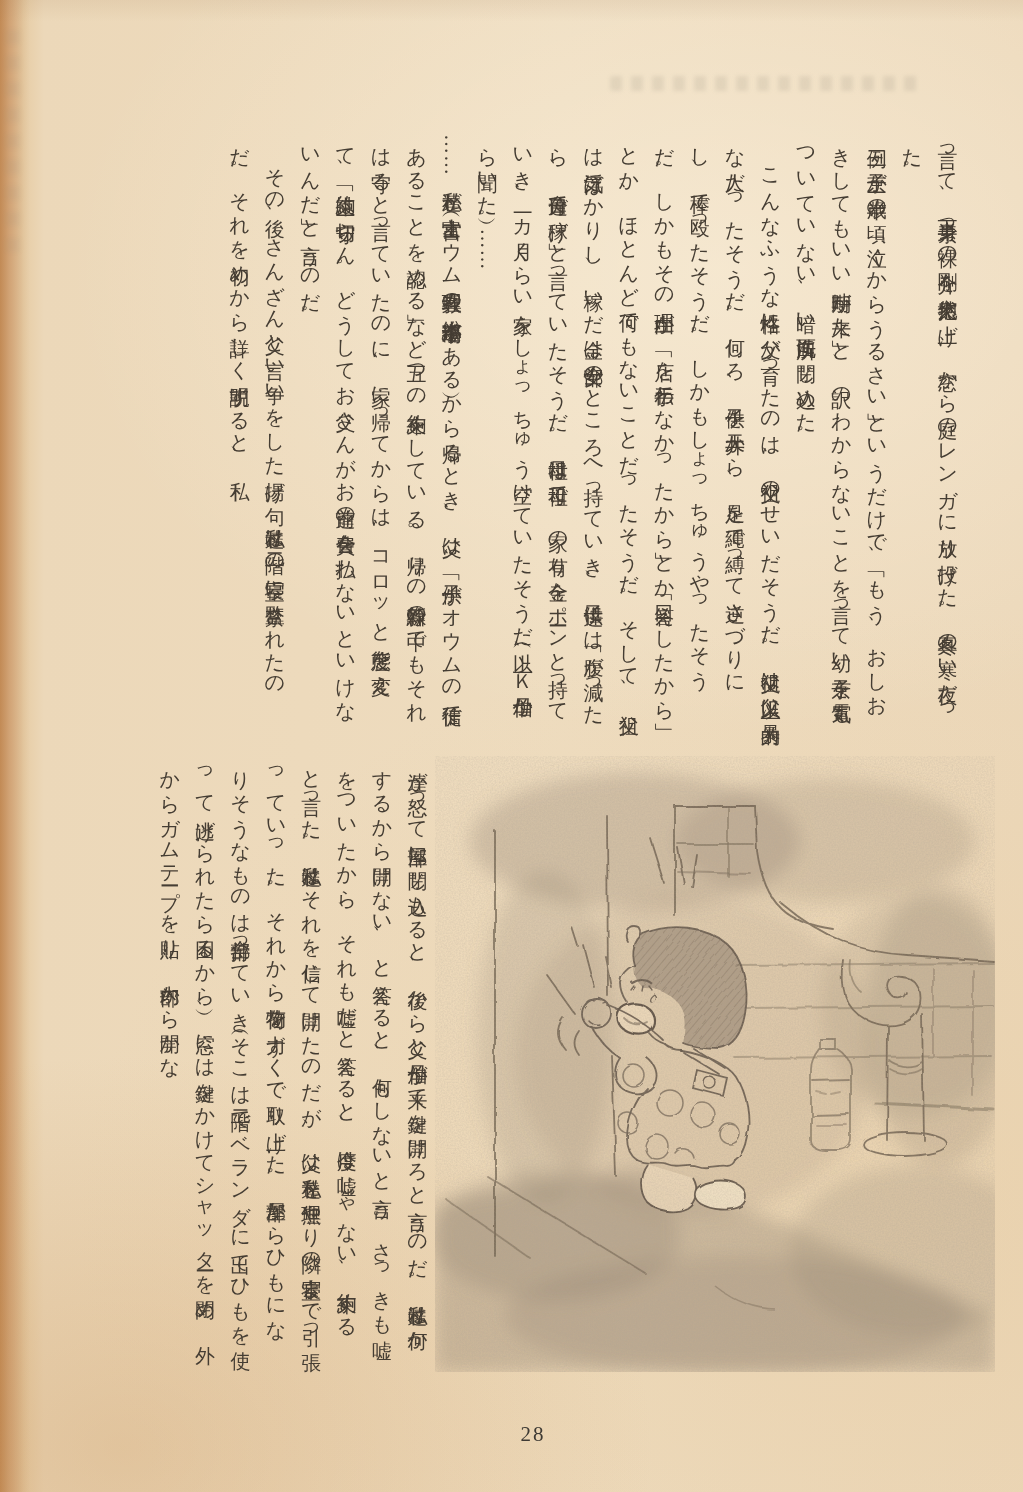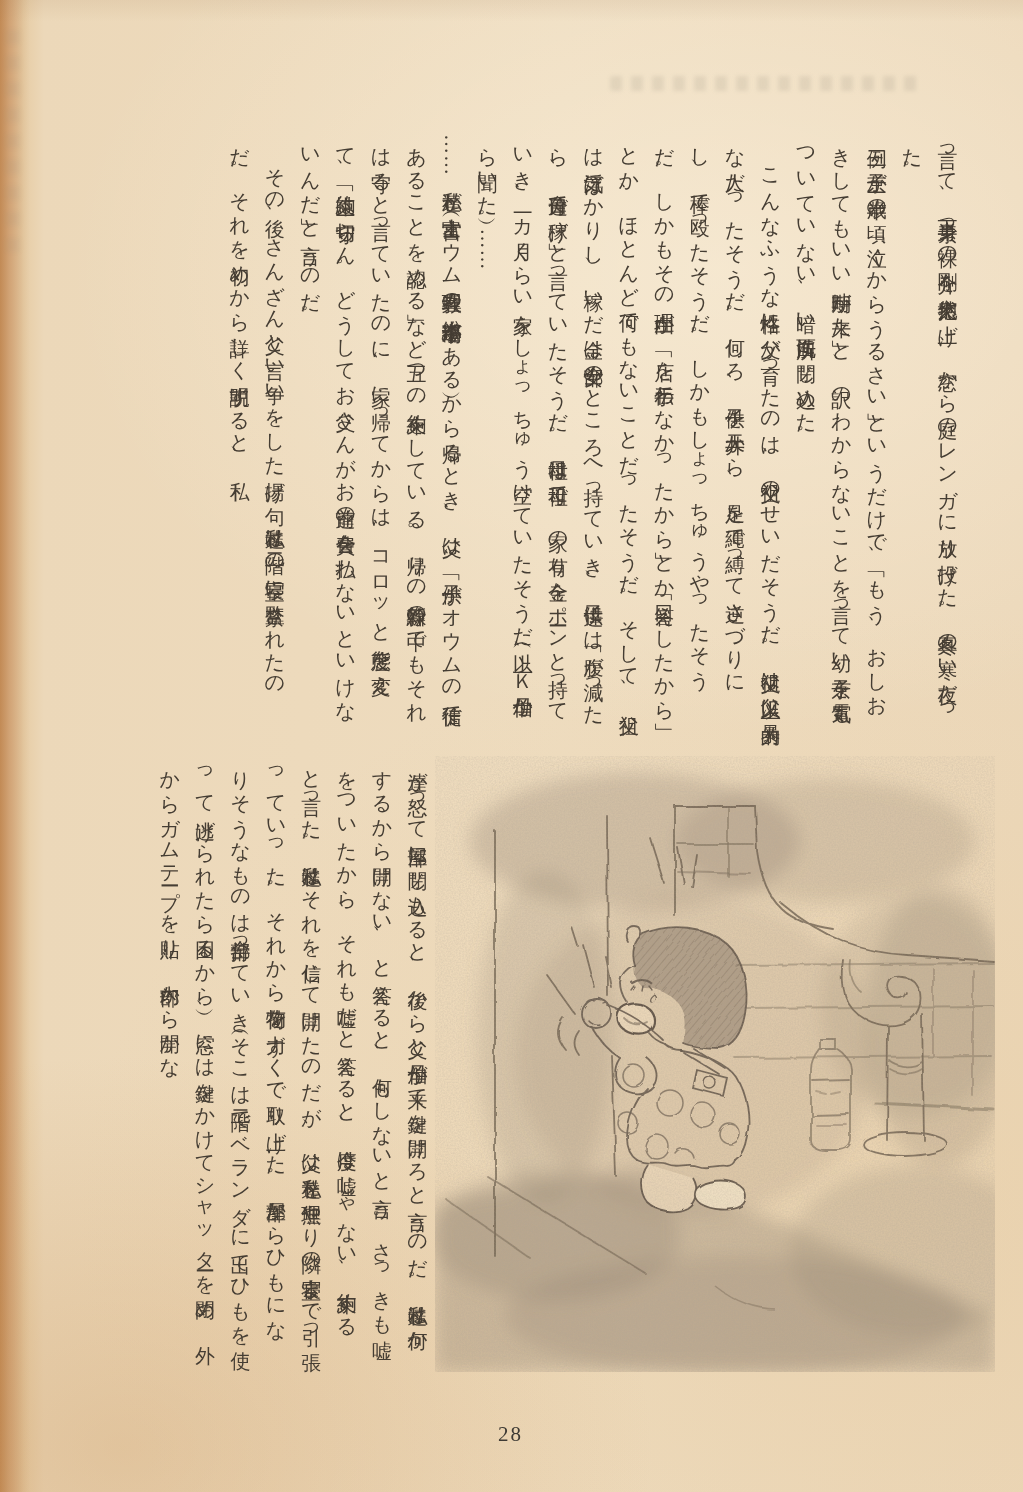--- a/index.html
+++ b/index.html
@@ -25,21 +25,21 @@
     position:absolute;
     writing-mode:vertical-rl; text-orientation:mixed;
     color:#453d33; font-size:20px; line-height:35.4px; letter-spacing:1px;
     text-align:start;
   }
   .vtext p { margin:0; padding:0; }
   .vtext p.indent { text-indent:21px; }
   #top-block    { top:134px; right:58px;  height:590px; }
   #bottom-block { top:757px; right:588px; height:592px; }
   .page-number {
-    position:absolute; left:498px; top:1422px; width:70px; text-align:left;
+    position:absolute; left:498px; top:1422px; width:70px; text-align:center;
     font-size:21px; color:#3e3a34; letter-spacing:2px;
   }
   .showthrough {
     position:absolute; top:76px; left:610px; width:314px; height:15px;
     background:repeating-linear-gradient(90deg, rgba(128,122,106,.26) 0 12px, rgba(128,122,106,0) 12px 21px);
     filter:blur(2px); opacity:.55; border-radius:3px; pointer-events:none;
   }
   .showthrough-left {
     position:absolute; top:30px; left:6px; width:14px; height:230px;
     background:repeating-linear-gradient(180deg, rgba(128,130,120,.14) 0 14px, rgba(128,130,120,0) 14px 26px);

